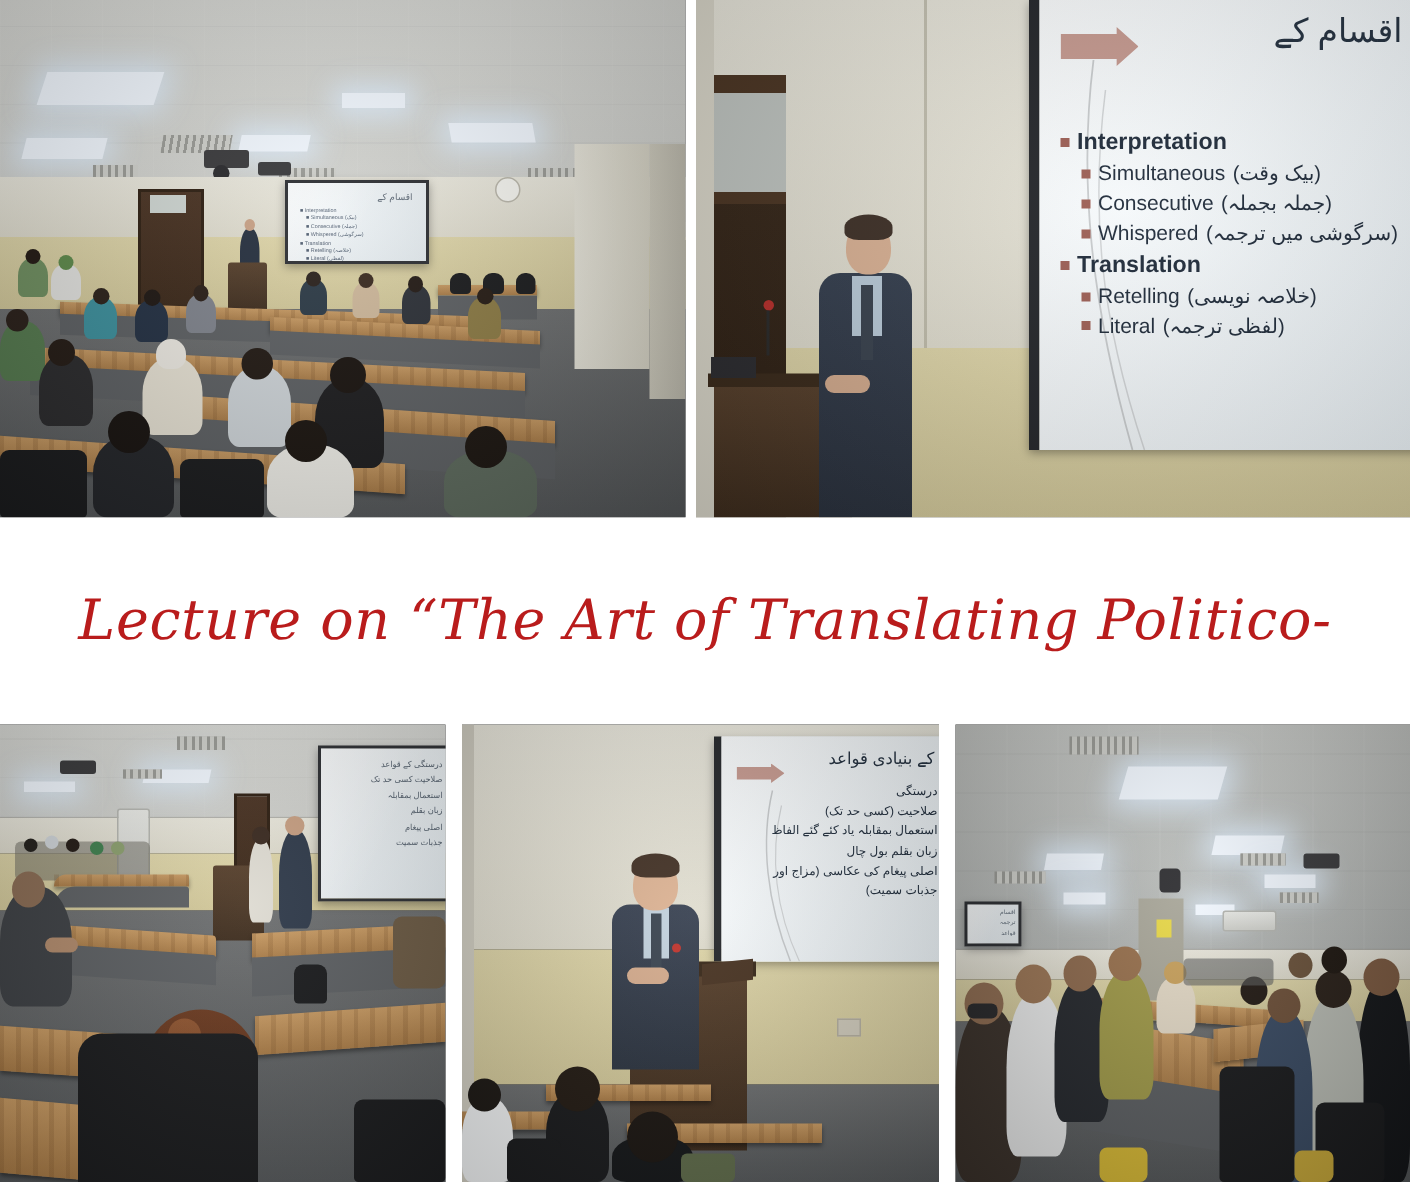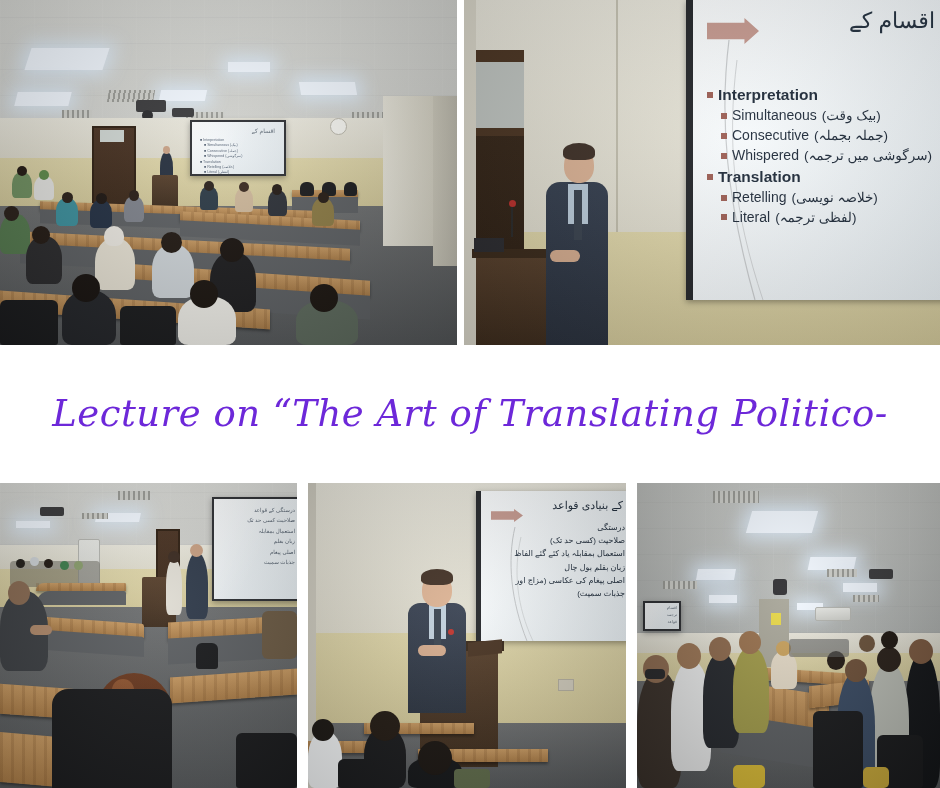--- a/index.html
+++ b/index.html
@@ -57,21 +57,21 @@
   .slide-line{display:flex;align-items:center;gap:5px;white-space:nowrap;line-height:1.42;}
   .bullet{display:inline-block;width:6px;height:6px;background:#9d5f55;flex:0 0 auto;}
   .lvl1{font-size:15.5px;font-weight:600;}
   .lvl2{font-size:14px;margin-left:14px;}
   .ur{direction:rtl;font-size:13.5px;}
   .slide-curves{position:absolute;inset:0;pointer-events:none;}
 
   
   .caption-band{position:absolute;left:0;right:0;background:#ffffff;display:flex;
     flex-direction:column;align-items:center;justify-content:center;}
-  .caption-line{font-family:"DejaVu Serif",serif;font-style:italic;color:#6d28d9;
+  .caption-line{font-family:"DejaVu Serif",serif;font-style:italic;color:#b91c1c;
     font-size:37px;letter-spacing:.5px;white-space:nowrap;line-height:1.22;text-align:right;}
 
   .ur-blur{color:#2c3a4a;direction:rtl;white-space:nowrap;}
 </style>
 </head>
 <body>
 
 <div class="collage">
 
   <div class="photo" style="left:0;top:0;width:457px;height:345px;">

